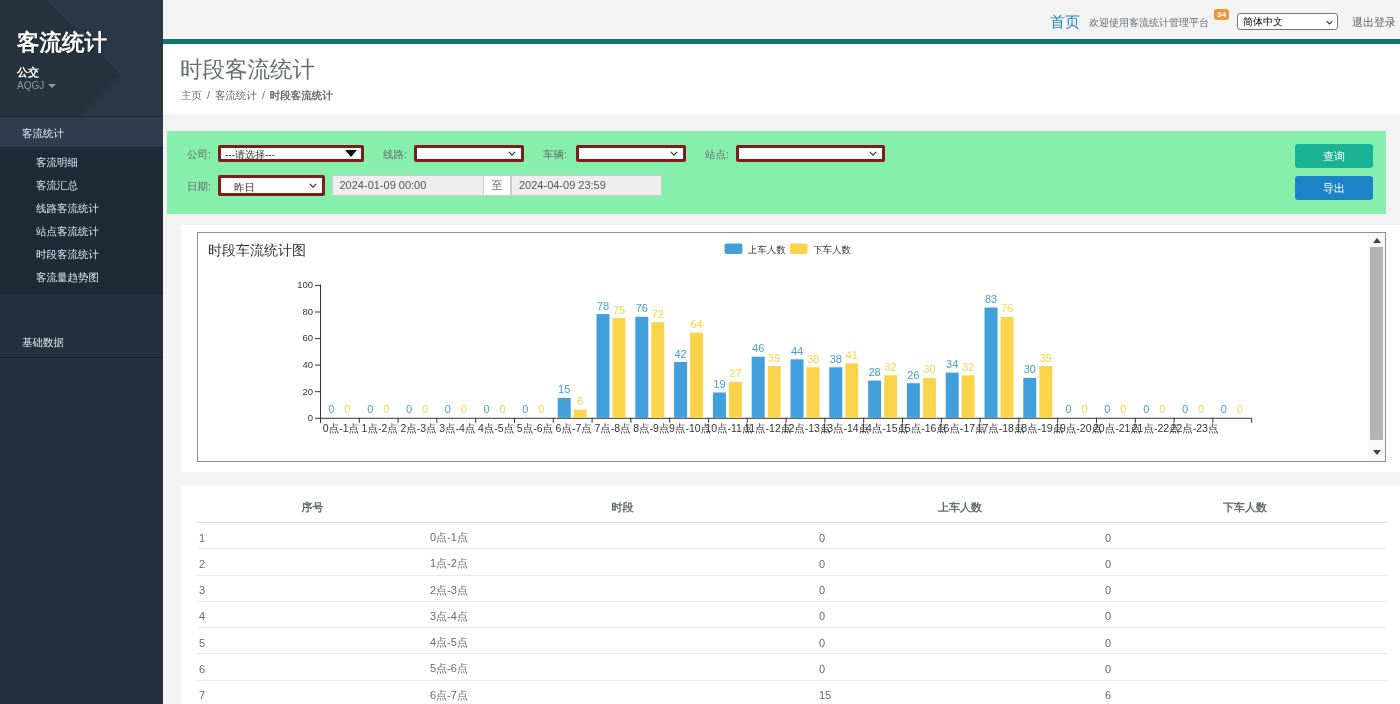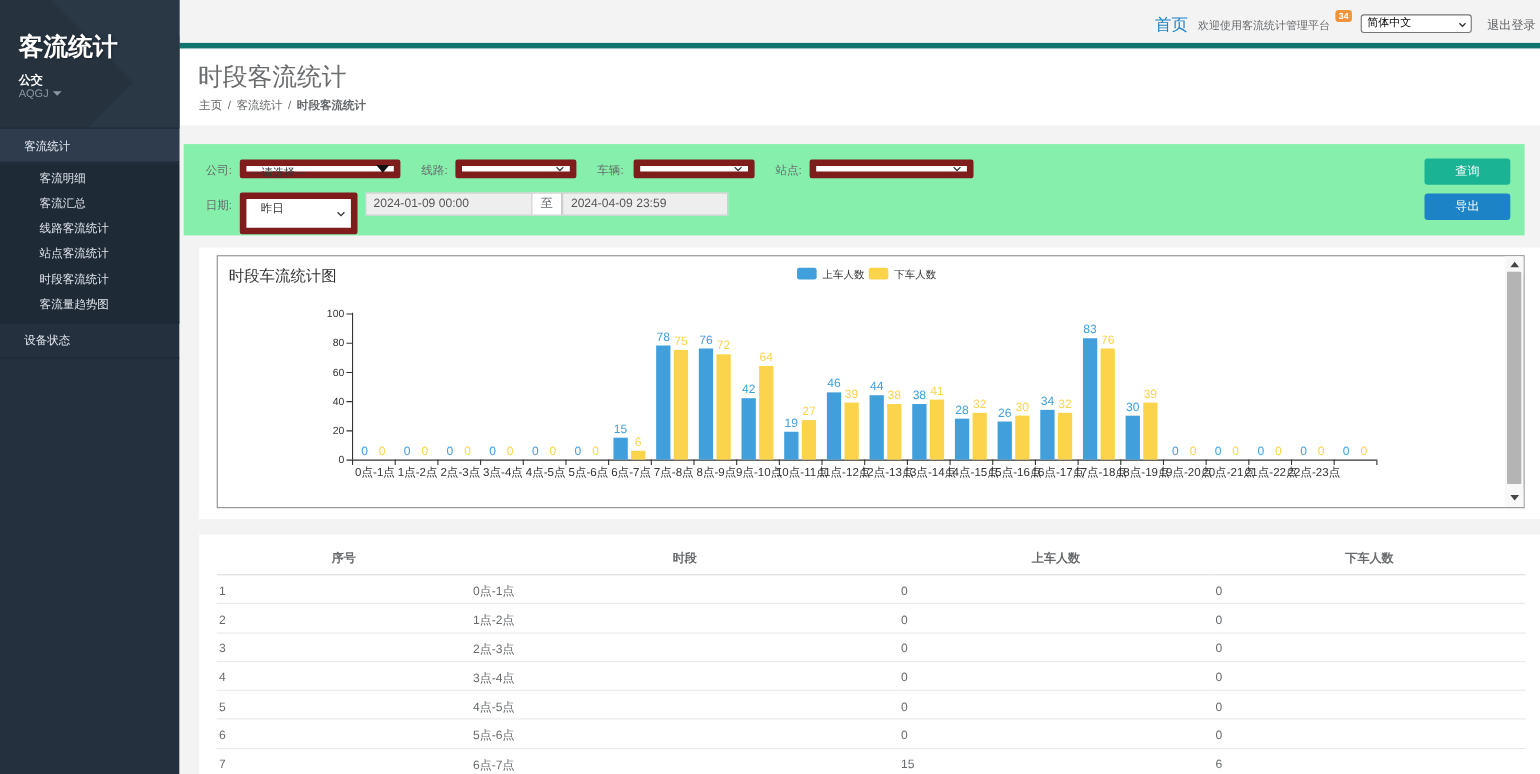--- a/index.html
+++ b/index.html
@@ -23,21 +23,21 @@
 #topbar .lang{position:absolute;left:1074px;top:13px;width:101px;height:17px;border:1px solid #767676;border-radius:3px;background:#fff;font-size:10px;color:#000;padding-left:5px;line-height:15px}
 #topbar .lang .chev{position:absolute;right:4px;top:4.5px;width:7px;height:7px}
 #topbar .logout{position:absolute;left:1189px;top:15px;font-size:11px;color:#5e6163;white-space:nowrap}
 #heading{position:absolute;left:163px;top:45px;width:1237px;height:69px;background:#fff}
 #heading h2{position:absolute;left:17px;top:9px;font-size:22.5px;font-weight:normal;color:#6a6c6e}
 #heading .crumb{position:absolute;left:18px;top:44px;font-size:10.5px;color:#676a6c;white-space:nowrap}
 #heading .crumb .sp{margin:0 5px}
 
 #filter{position:absolute;left:167px;top:131px;width:1219px;height:83px;background:#86efac}
 #filter .lbl{position:absolute;font-size:10.5px;color:#676a6c}
-.sel{position:absolute;border:6px solid #7f1d1d;background:#fff;border-radius:2px}
+.sel{position:absolute;border:3px solid #7f1d1d;background:#fff;border-radius:2px}
 .sel .chev{position:absolute;right:5px;top:50%;margin-top:-3.5px;width:8px;height:7px}
 .tri{position:absolute;right:4px;top:50%;margin-top:-3.5px;width:0;height:0;border-left:6px solid transparent;border-right:6px solid transparent;border-top:7.5px solid #111}
 .dinput{position:absolute;top:44px;height:21px;background:#eee;border:1px solid #ccc;font-size:11px;color:#555;line-height:19px}
 .btn{position:absolute;left:1128px;width:78px;height:24px;border-radius:3px;color:#fff;font-size:11px;text-align:center;line-height:24px}
 
 #chartpanel{position:absolute;left:181px;top:225px;width:1219px;height:247px;background:#fff}
 #chartbox{position:absolute;left:16px;top:7px;width:1189px;height:230px;border:1px solid #8e8e8e;background:#fff}
 #chartbox .ctitle{position:absolute;left:10px;top:9px;font-size:14px;font-weight:normal;color:#333}
 #sb{position:absolute;right:0;top:0;width:17px;height:228px;background:#f8f8f8}
 #sb .btnup,#sb .btndn{position:absolute;left:0;width:17px;height:17px;background:#f8f8f8}
@@ -59,21 +59,21 @@
     <div class="aq">AQGJ<span class="caret"></span></div>
   </div>
   <div class="mrow active" style="top:116px">客流统计</div>
   <div id="submenu"></div>
   <div class="sub" style="top:151px">客流明细</div>
     <div class="sub" style="top:174px">客流汇总</div>
     <div class="sub" style="top:197px">线路客流统计</div>
     <div class="sub" style="top:220px">站点客流统计</div>
     <div class="sub" style="top:243px">时段客流统计</div>
     <div class="sub" style="top:266px">客流量趋势图</div>
-  <div class="mrow" style="top:294px">设备状态</div>
+  <div class="mrow" style="top:326px">基础数据</div>
 </div>
 
 <div id="topbar">
   <div class="home">首页</div>
   <div class="welcome">欢迎使用客流统计管理平台</div>
   <div class="badge">34</div>
   <div class="lang">简体中文
     <svg class="chev" viewBox="0 0 10 10">
         <path d="M1 3 L5 7 L9 3" stroke="#333" stroke-width="1.6" fill="none"></path>
       </svg>
@@ -102,21 +102,21 @@
       </svg>
     </div>
   <div class="lbl" style="left:538px;top:17px">站点:</div>
   <div class="sel" style="left:569px;top:14px;width:149px;height:16.5px">
       <svg class="chev" viewBox="0 0 10 9">
         <path d="M1 2.5 L5 6.5 L9 2.5" stroke="#333" stroke-width="1.5" fill="none"></path>
       </svg>
     </div>
 
   <div class="lbl" style="left:20px;top:49px">日期:</div>
-  <div class="sel" style="left:51px;top:44px;width:107px;height:38px;font-size:10.5px;color:#333;line-height:19px;padding-left:13px">昨日<svg class="chev" viewBox="0 0 10 9">
+  <div class="sel" style="left:51px;top:44px;width:107px;height:21px;font-size:10.5px;color:#333;line-height:19px;padding-left:13px">昨日<svg class="chev" viewBox="0 0 10 9">
         <path d="M1 2.5 L5 6.5 L9 2.5" stroke="#333" stroke-width="1.5" fill="none"></path>
       </svg></div>
   <div class="dinput" style="left:164.5px;width:157px;padding-left:7px">2024-01-09 00:00</div>
   <div class="dinput" style="left:316px;width:28px;background:#fff;text-align:center;color:#676a6c">至</div>
   <div class="dinput" style="left:344px;width:151px;padding-left:7px">2024-04-09 23:59</div>
 
   <div class="btn" style="top:13px;background:#1ab394">查询</div>
   <div class="btn" style="top:45px;background:#1c84c6">导出</div>
 </div>
 

